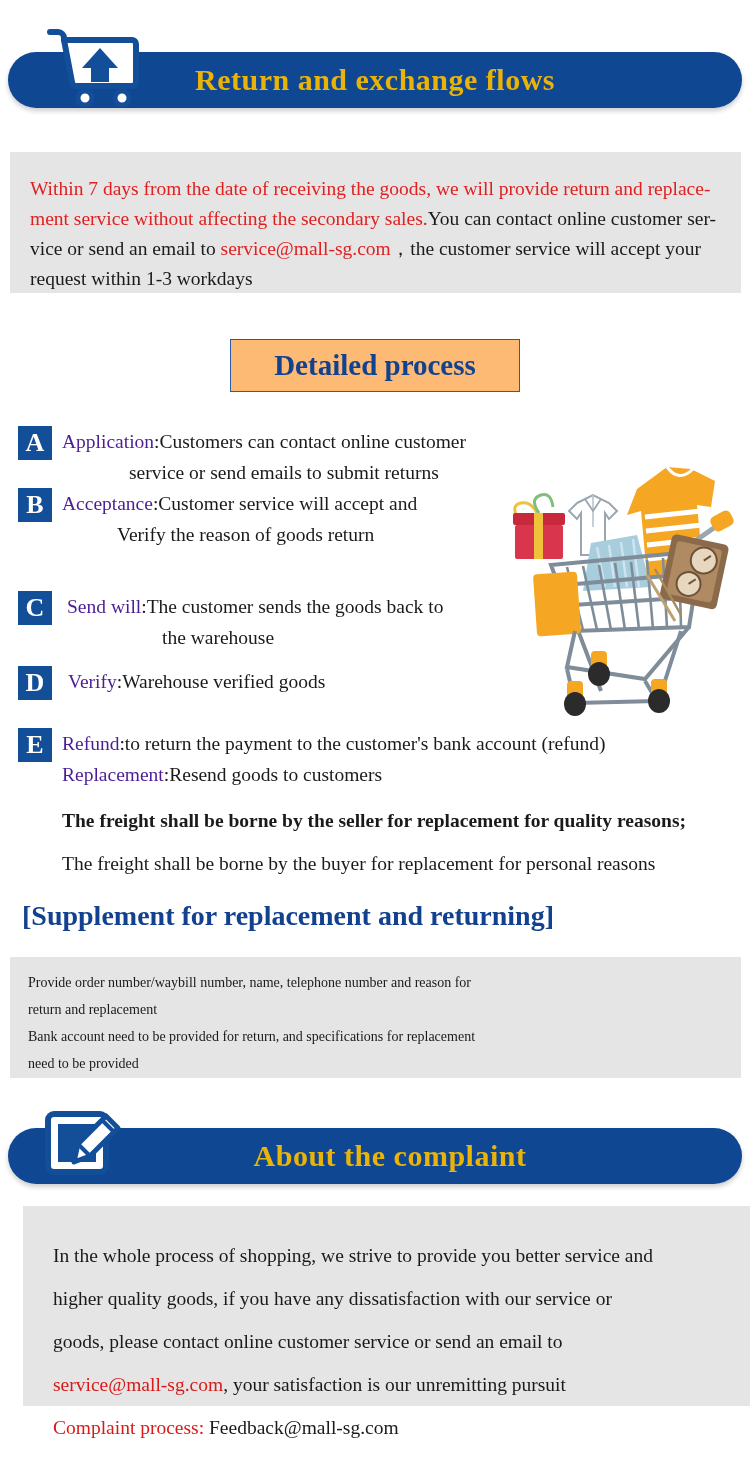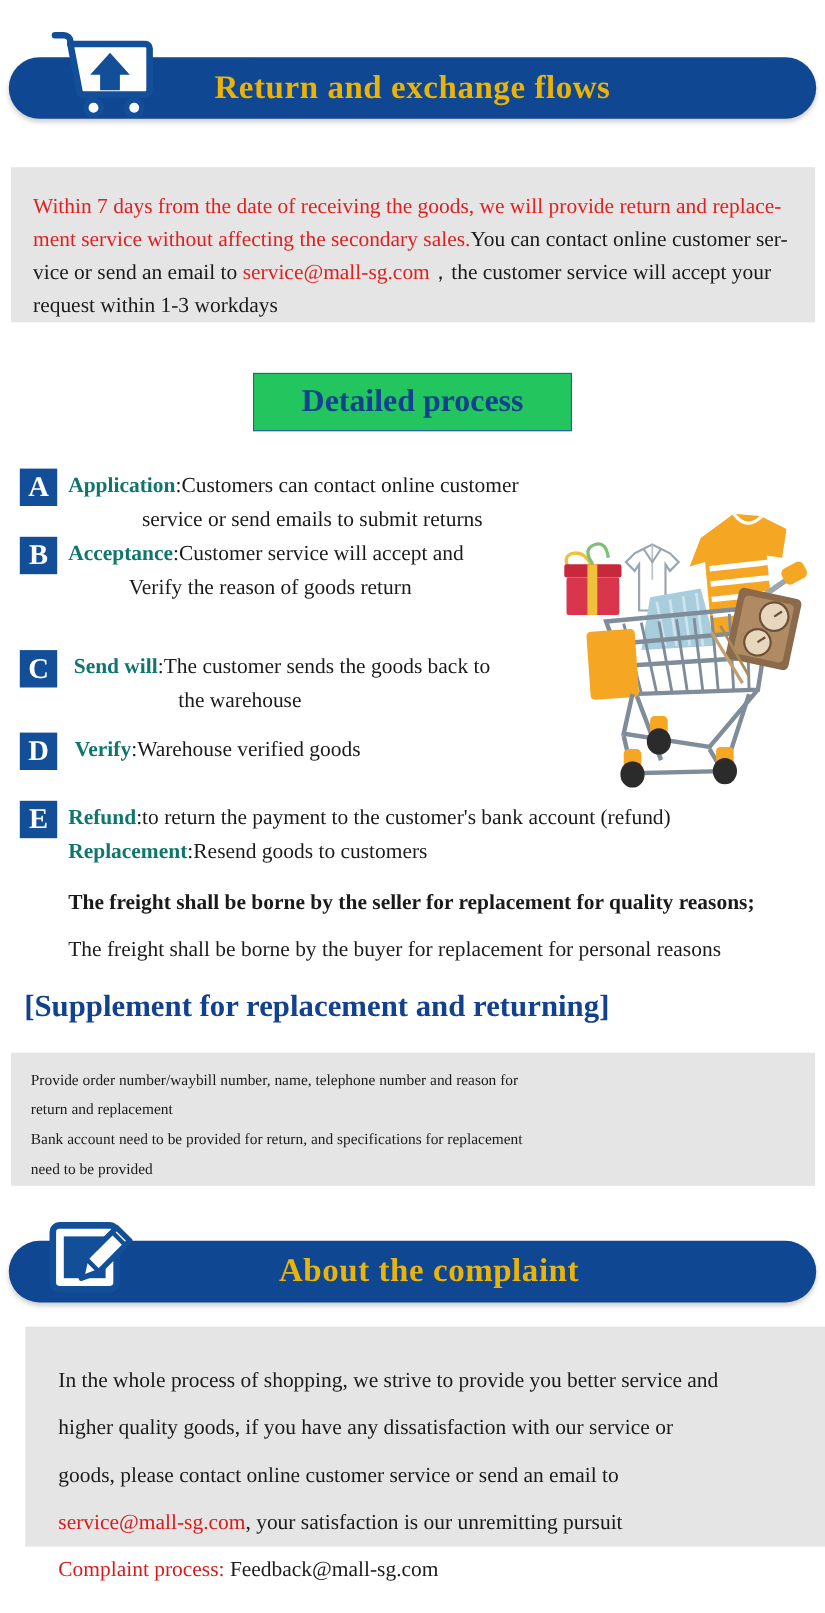--- a/index.html
+++ b/index.html
@@ -87,21 +87,21 @@
   .blk { color: #1a1a1a; }
 
   
   #process-heading-box {
     position: absolute;
     left: 230px;
     top: 339px;
     width: 290px;
     height: 53px;
     border: 1px solid #2a5ca8;
-    background: #22c55e;
+    background: #fdba74;
     box-sizing: border-box;
     display: flex;
     align-items: center;
     justify-content: center;
   }
   #process-heading-box .heading-text {
     color: #11418f;
     font-size: 29px;
     font-weight: bold;
     line-height: 1;
@@ -127,22 +127,22 @@
     line-height: 34px;
   }
   .step-body {
     position: absolute;
     left: 62px;
     width: 490px;
     font-size: 19.5px;
     line-height: 31px;
   }
   .lbl {
-    color: #0f766e;
-    font-weight: bold;
+    color: #4c1d95;
+    font-weight: normal;
   }
   .colon { color: #1a1a1a; }
   .indent-line { display: block; }
 
   .step-a { top: 11px; }
   .step-a .step-body { left: 62px; width: 500px; }
   .step-b { top: 73px; }
   .step-c { top: 176px; }
   .step-d { top: 251px; }
   .step-e { top: 313px; }

